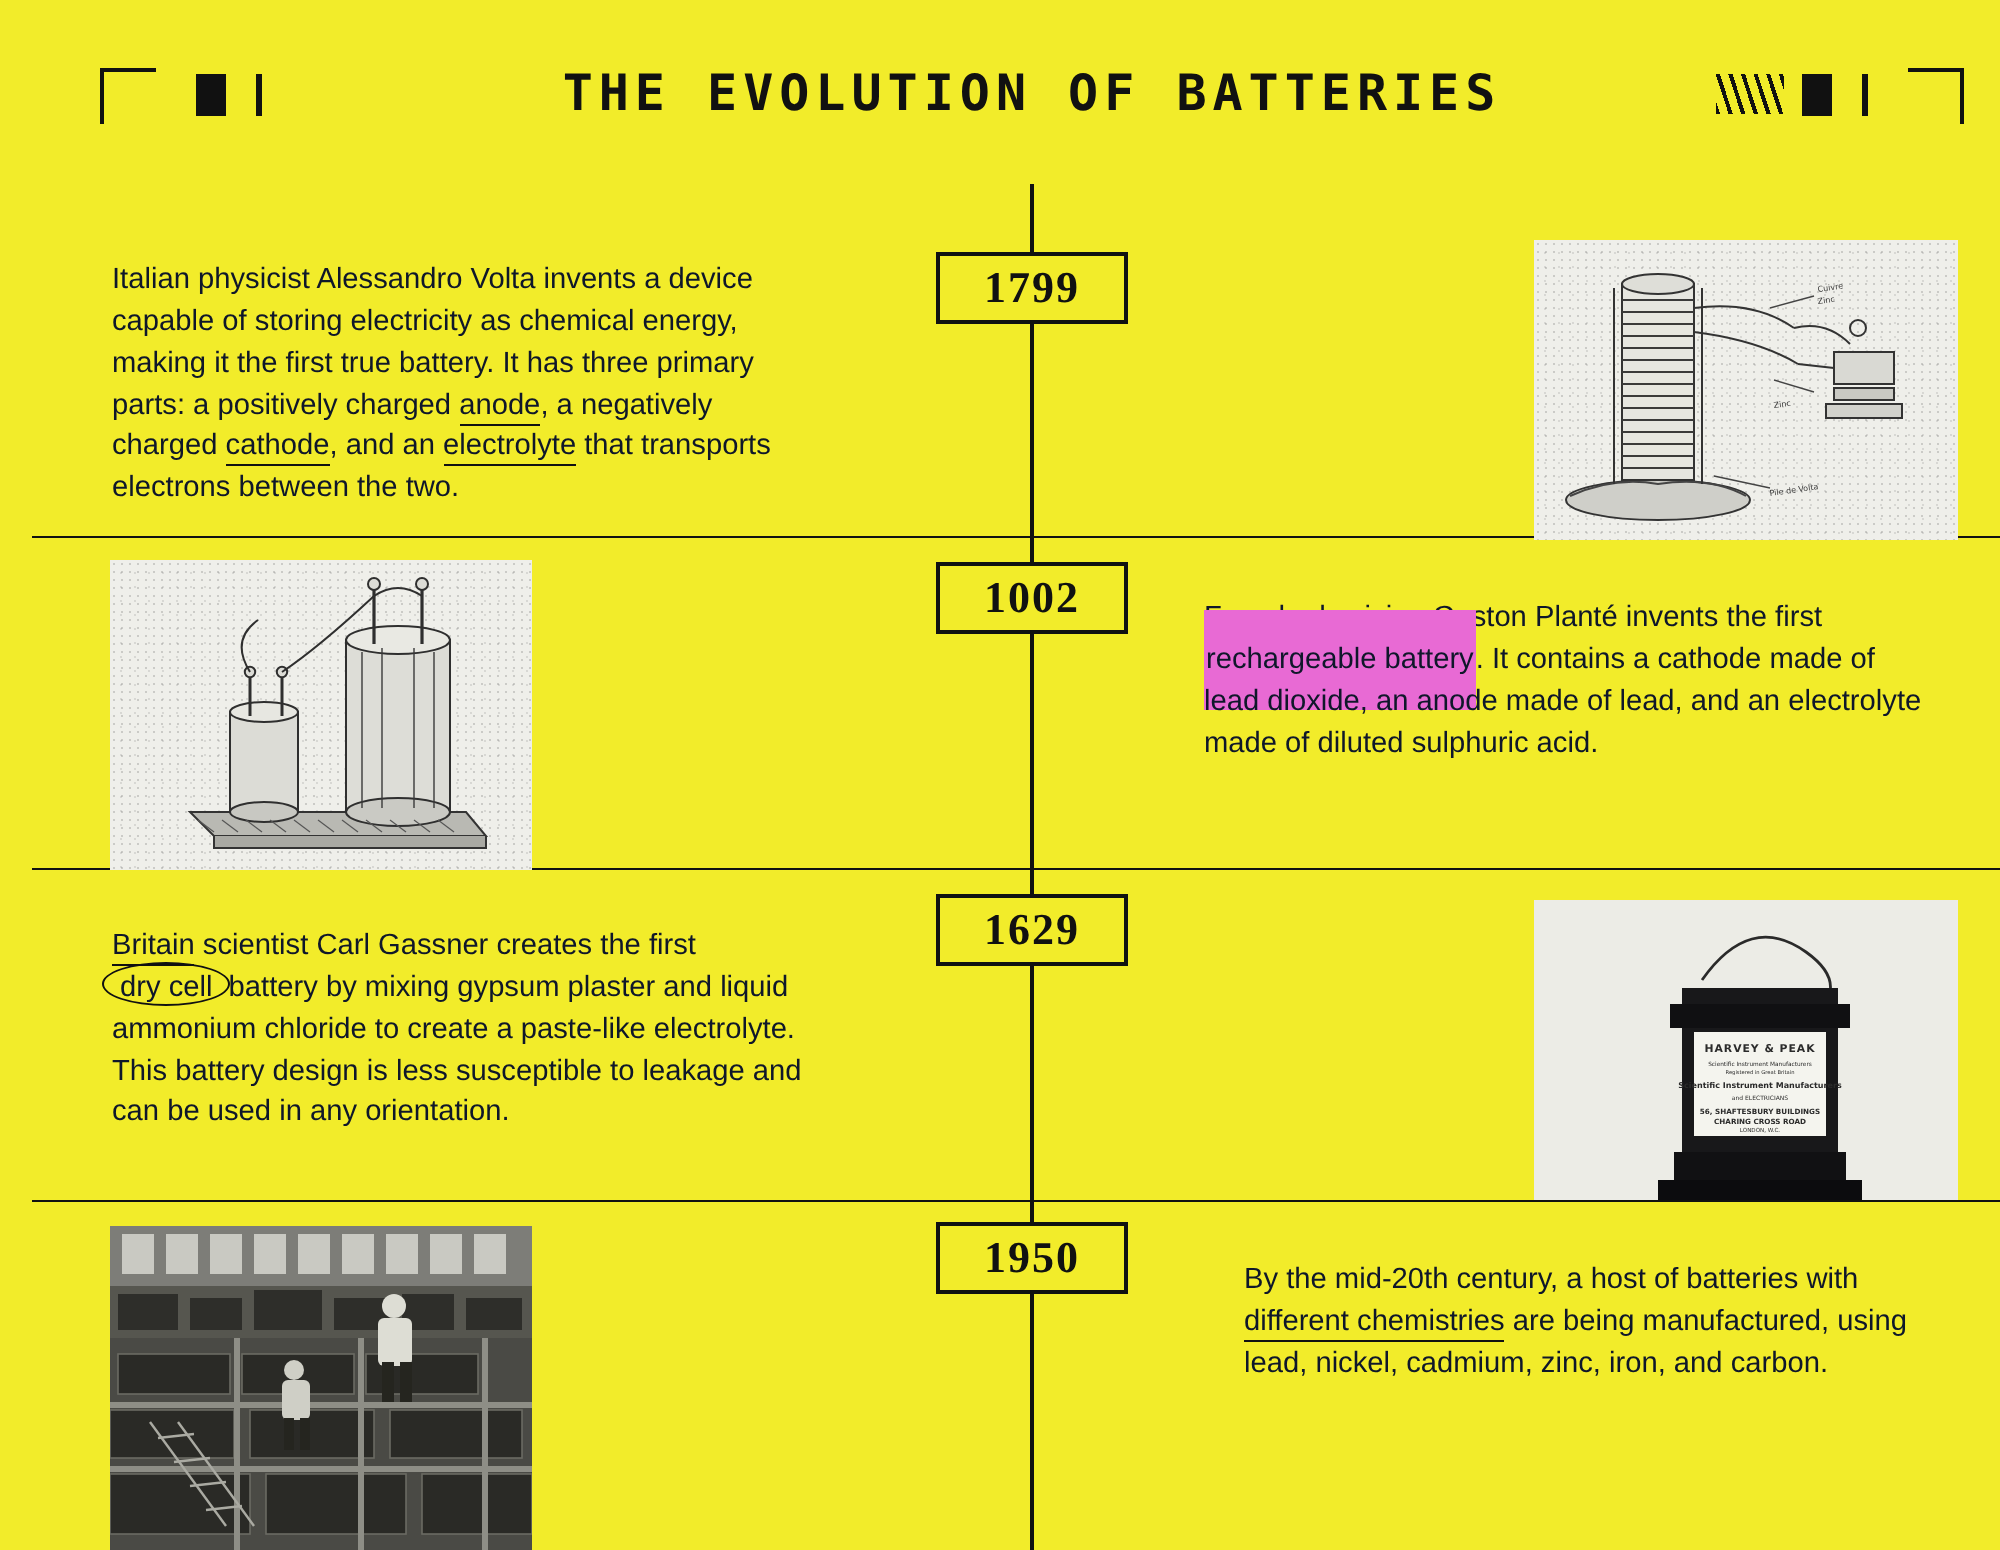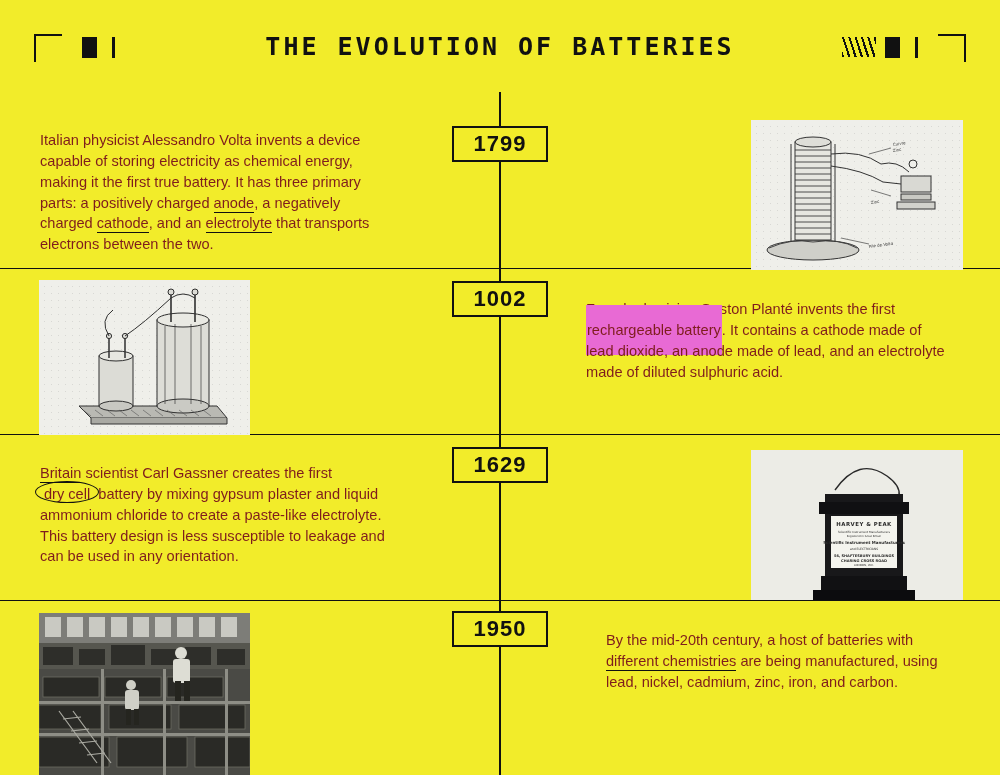--- a/index.html
+++ b/index.html
@@ -11,20 +11,21 @@
     height: 775px;
     background: #f2ec2a;
     font-family: "Liberation Sans", sans-serif;
     overflow: hidden;
     position: relative;
   }
   .page {
     position: absolute;
     inset: 0;
     background: #f2ec2a;
+    margin-left: 16px;
   }
 
   
   .header {
     position: absolute;
     left: 0; top: 0;
     width: 1000px;
     height: 92px;
   }
   .corner {
@@ -119,33 +120,33 @@
   .year {
     position: absolute;
     left: 452px;
     width: 96px;
     height: 36px;
     border: 2px solid #111;
     background: #f2ec2a;
     display: flex;
     align-items: center;
     justify-content: center;
-    font-family: Liberation Sans, sans-serif;
+    font-family: Liberation Serif, serif;
     font-size: 22px;
     font-weight: 700;
     letter-spacing: 1px;
     color: #111;
     box-sizing: border-box;
     z-index: 4;
   }
   .copy {
     position: absolute;
     font-size: 14.6px;
     line-height: 1.43;
-    color: #7f1d1d;
+    color: #0f172a;
   }
   .copy .u {
     border-bottom: 1.5px solid #111;
     padding-bottom: 1px;
   }
   .copy .hl {
     background: #e86ad4;
     padding: 17px 1px;
   }
   .circled {

